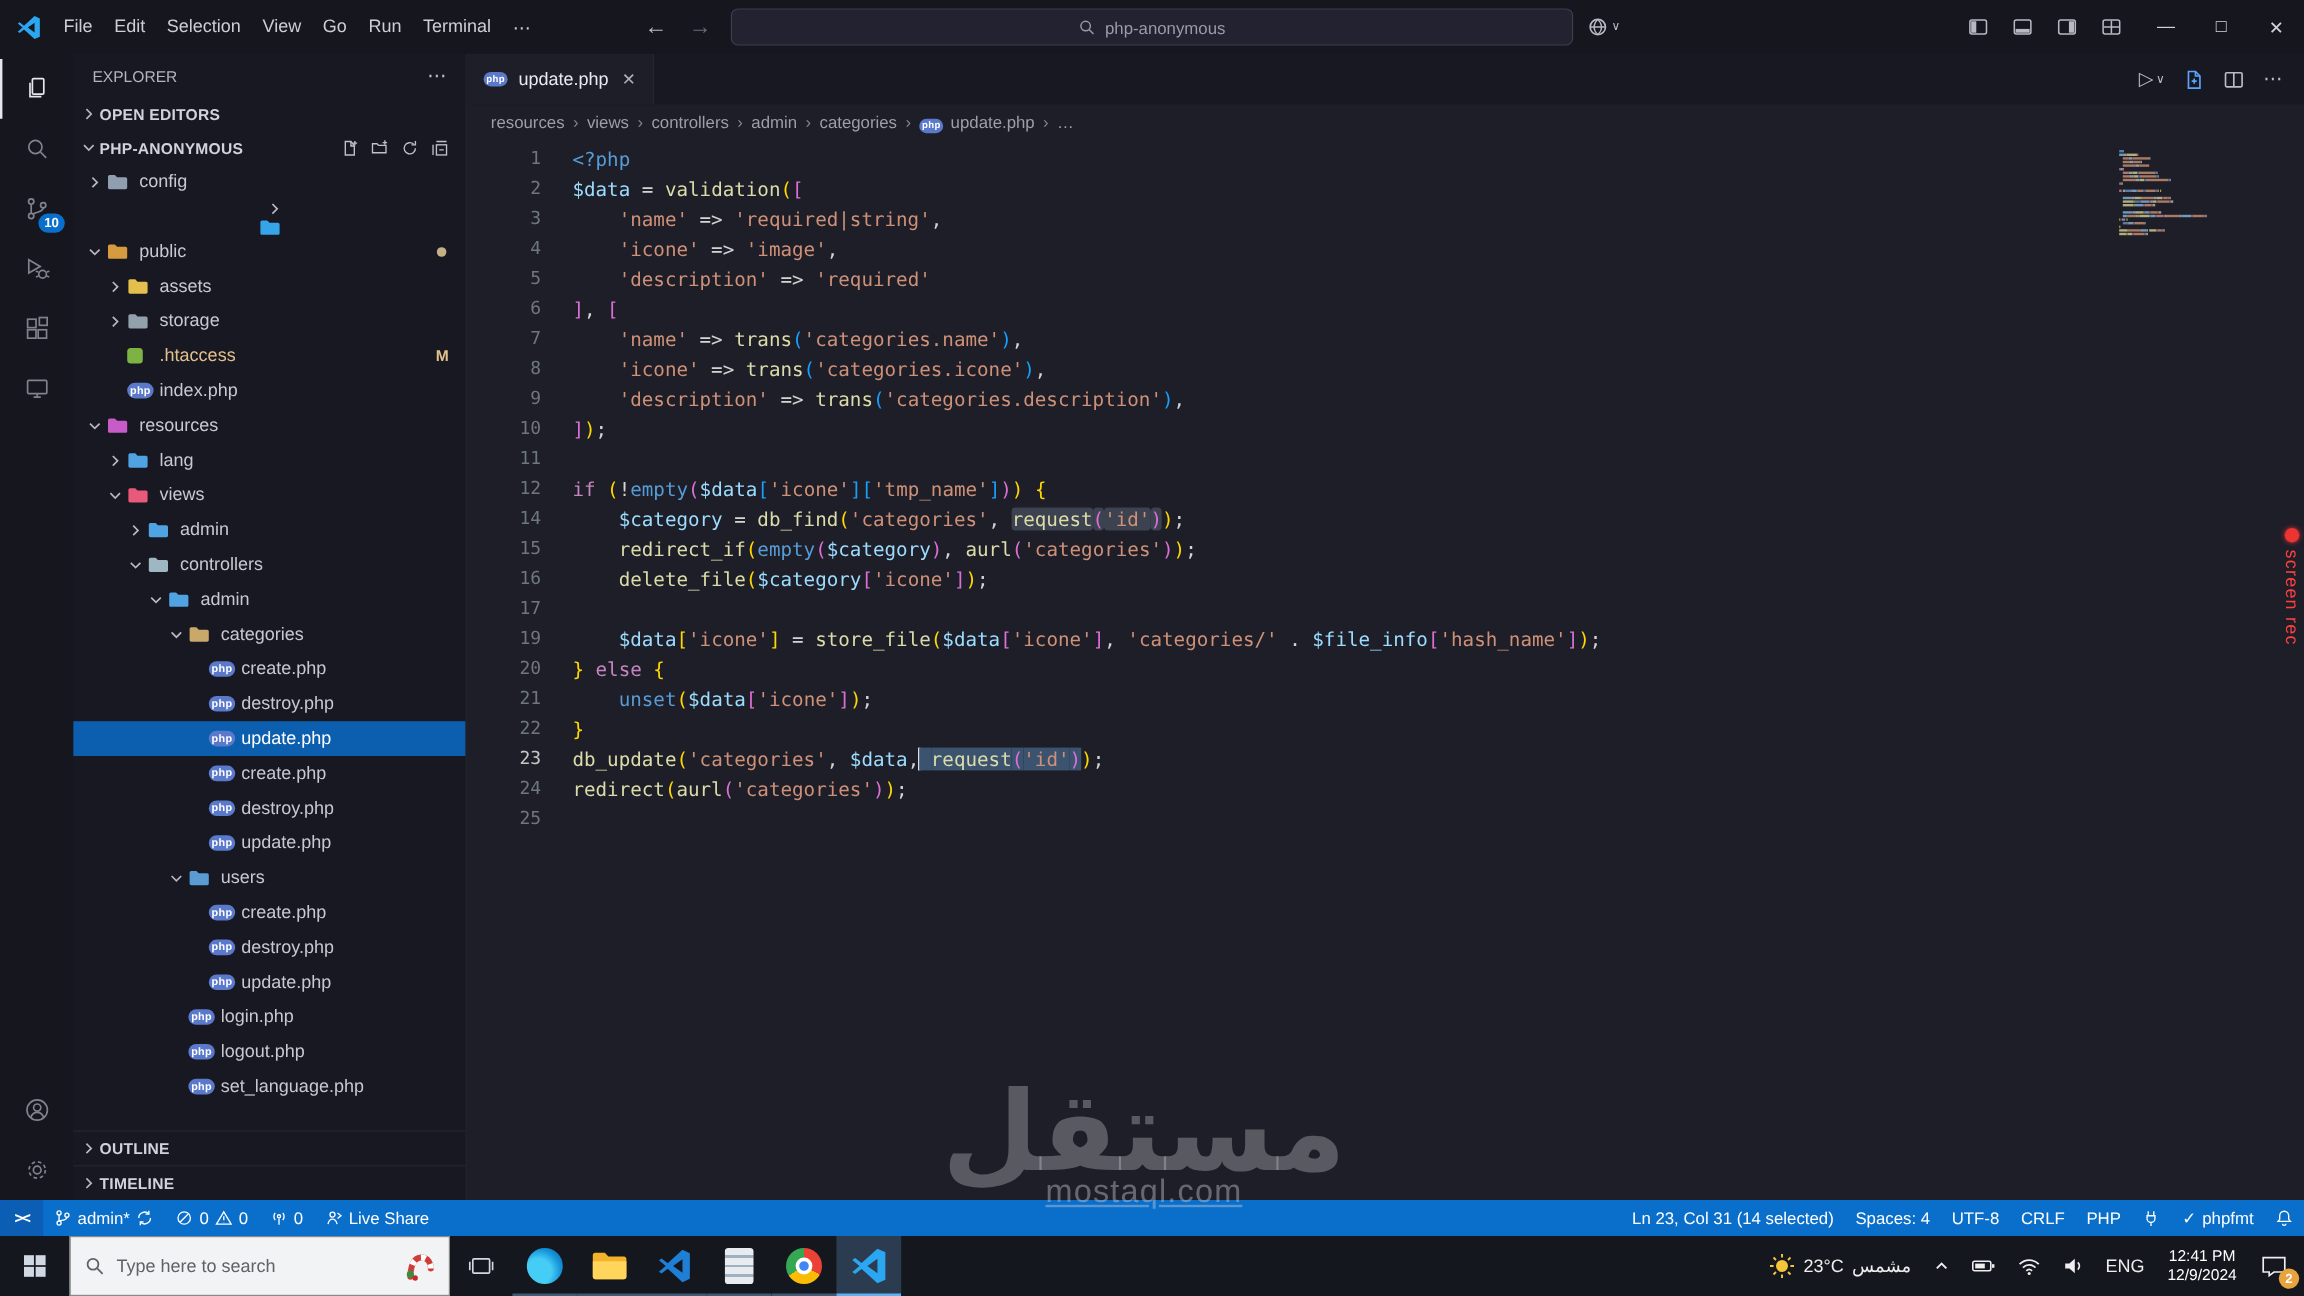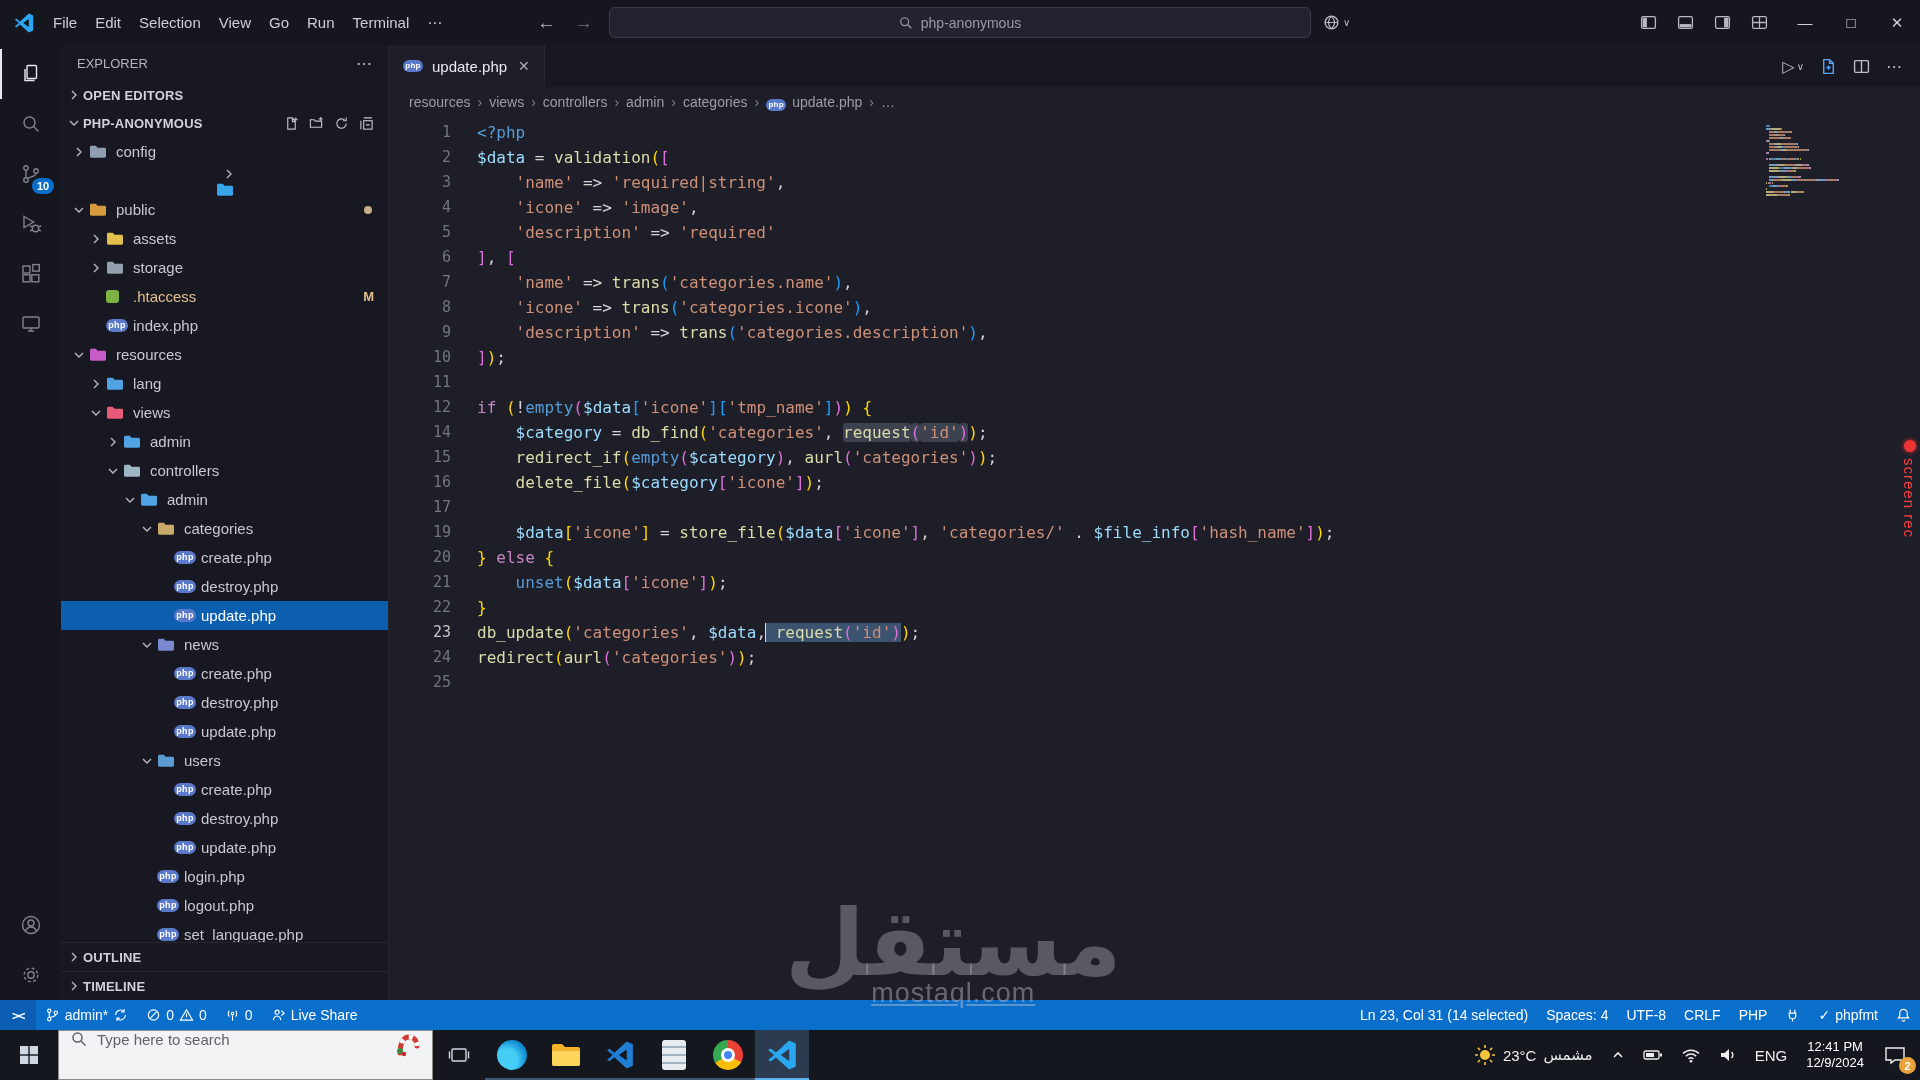--- a/index.html
+++ b/index.html
@@ -90,22 +90,22 @@
   
   .statusbar{height:30px;background:#0a6ecb;display:flex;align-items:center;color:#fff;font-size:14px;flex:none;}
   .sb-item{display:flex;align-items:center;gap:5px;padding:0 9px;height:100%;cursor:pointer;white-space:nowrap;}
   .sb-remote{background:#0c5eb4;padding:0 12px;font-weight:bold;}
   .remote-glyph{font-family:"DejaVu Sans Mono",monospace;font-size:13px;letter-spacing:-2px;}
   .sb-right{margin-left:auto;display:flex;height:100%;align-items:flex-end;}
 
   
   .taskbar{height:50px;background:#15171f;display:flex;align-items:center;flex:none;}
   .tb-start{width:58px;height:100%;display:flex;align-items:center;justify-content:center;}
-  .tb-searchbox{width:375px;height:100%;background:#f1f3f4;border:1px solid #8a8a8a;box-sizing:border-box;
-                display:flex;align-items:flex-start;gap:10px;padding:0 12px;color:#5f6368;font-size:15px;position:relative;}
+  .tb-searchbox{width:317px;height:100%;background:#f1f3f4;border:1px solid #8a8a8a;box-sizing:border-box;
+                display:flex;align-items:center;gap:10px;padding:0 12px;color:#5f6368;font-size:15px;position:relative;}
   .candy{margin-left:auto;}
   .tb-taskview{width:52px;height:100%;display:flex;align-items:center;justify-content:center;}
   .tb-apps{display:flex;height:100%;}
   .app-slot{width:54px;height:100%;display:flex;align-items:center;justify-content:center;box-shadow:inset 0 -2px 0 #3f5a75;}
   .app-slot.active{background:#2b3c50;box-shadow:inset 0 -2px 0 #5fb2f2;}
   .edge-ico{width:30px;height:30px;border-radius:50%;background:radial-gradient(circle at 32% 66%,#45cdf5 0 38%,#1593d8 66%,#0a5ea8 100%);}
   .chrome-ico{width:30px;height:30px;border-radius:50%;background:conic-gradient(#ea4335 0 33%,#fbbc05 33% 66%,#34a853 66% 100%);position:relative;}
   .chrome-ico::after{content:"";position:absolute;inset:8px;background:#4285f4;border:3px solid #fff;border-radius:50%;}
   .doc-ico{width:24px;height:30px;background:#e8ecf1;border-radius:3px;
            background-image:repeating-linear-gradient(#e8ecf1 0 6px,#9fb0c0 6px 8px);}
@@ -498,33 +498,20 @@
             </span>
             <span class="tl">destroy.php</span>
           </div>
           <div class="tree-row selected" style="padding-left: 93px;">
             <span class="tw"></span>
             <span class="ti">
               <span class="php-badge">php</span>
             </span>
             <span class="tl">update.php</span>
           </div>
-          <div class="tree-row" style="padding-left: 76px;">
-            <span class="tw">
-              <svg width="16" height="16" viewBox="0 0 16 16">
-                <path d="M4 6l4 4 4-4" stroke="#b8b8c2" fill="none" stroke-width="1.4"></path>
-              </svg>
-            </span>
-            <span class="ti">
-              <svg width="18" height="15" viewBox="0 0 18 15">
-                <path d="M1 3.2C1 2.4 1.6 1.8 2.4 1.8h4.3l1.9 1.9h7c.8 0 1.4.6 1.4 1.4v7.2c0 .8-.6 1.4-1.4 1.4H2.4c-.8 0-1.4-.6-1.4-1.4z" fill="#7b88cf"></path>
-              </svg>
-            </span>
-            <span class="tl">news</span>
-          </div>
           <div class="tree-row" style="padding-left: 93px;">
             <span class="tw"></span>
             <span class="ti">
               <span class="php-badge">php</span>
             </span>
             <span class="tl">create.php</span>
           </div>
           <div class="tree-row" style="padding-left: 93px;">
             <span class="tw"></span>
             <span class="ti">

